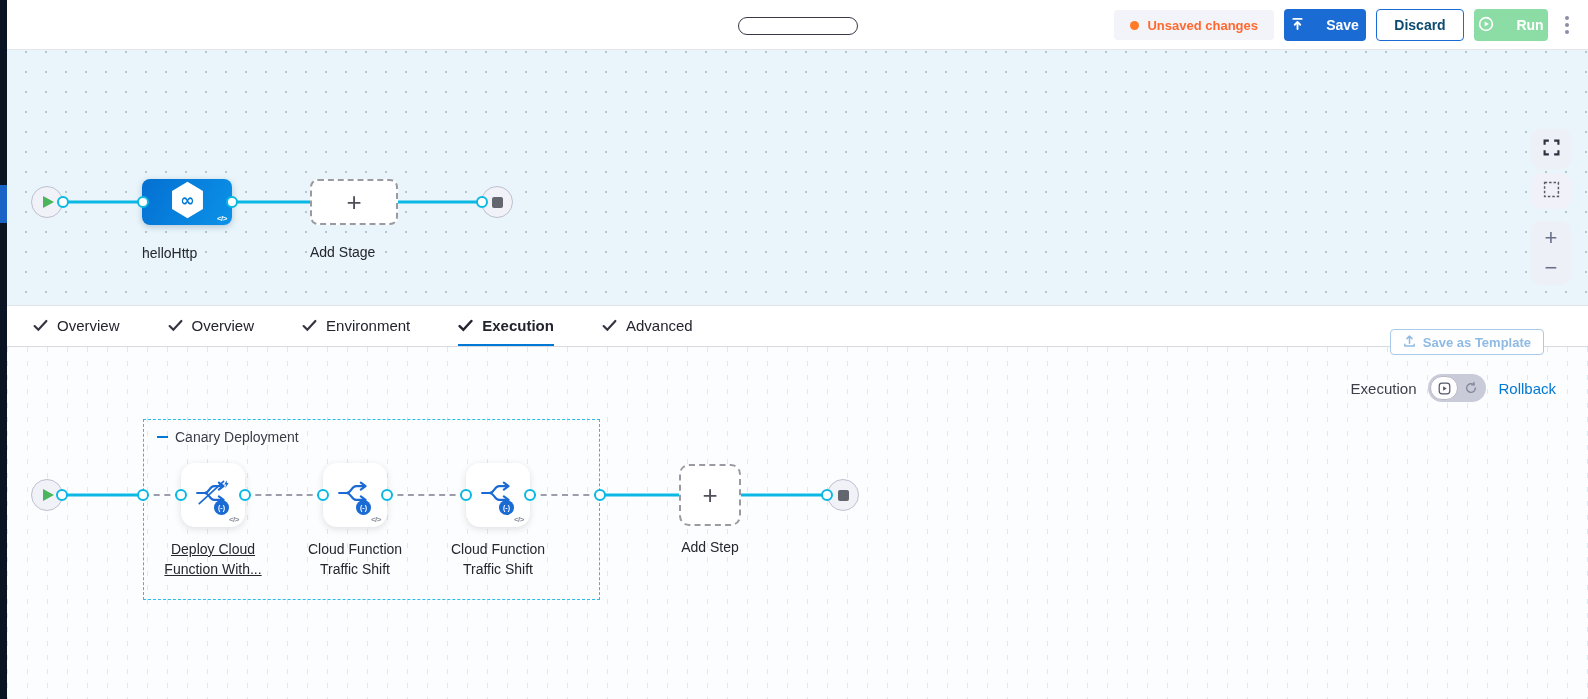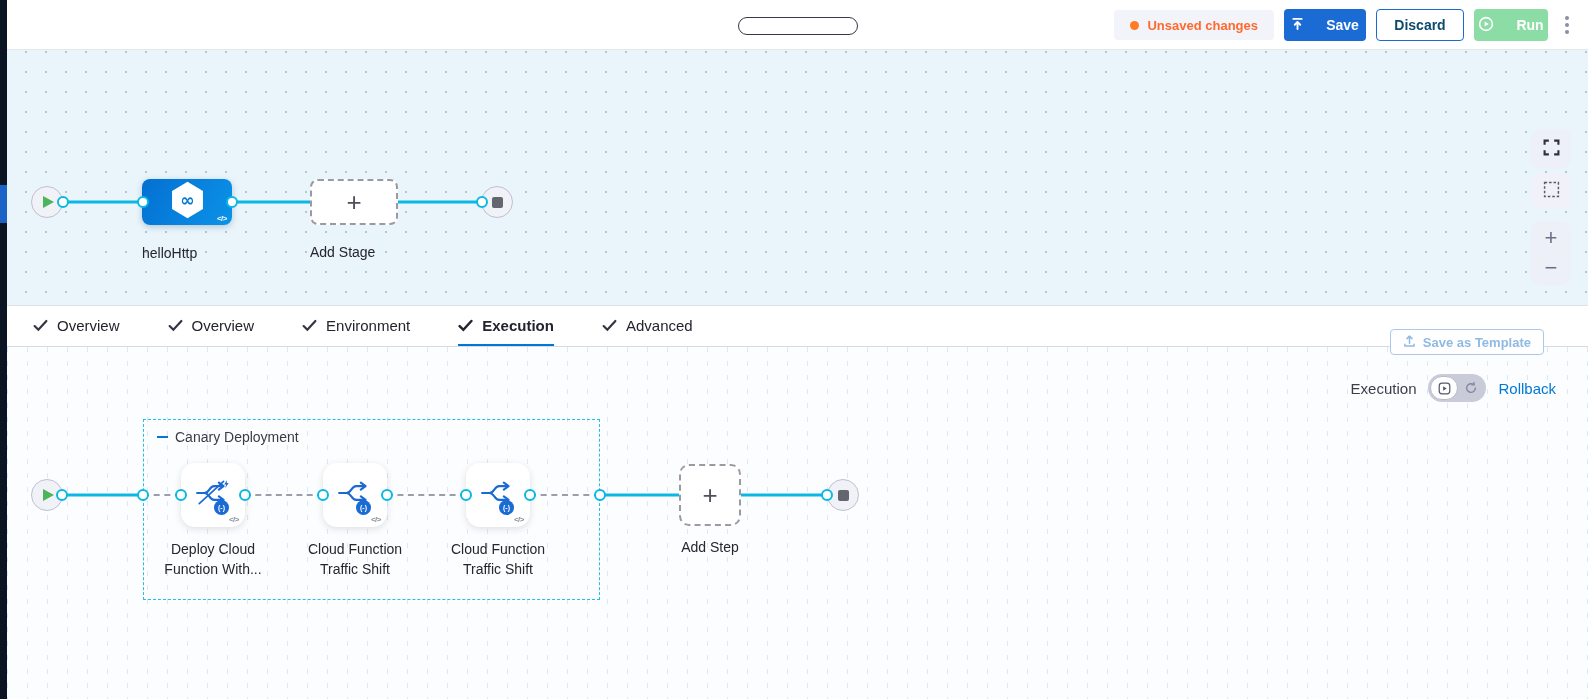--- a/index.html
+++ b/index.html
@@ -359,21 +359,21 @@
     <span class="port" style="left:380px; top:148px;"></span>
     <span class="port" style="left:459px; top:148px;"></span>
     <span class="port" style="left:523px; top:148px;"></span>
     <span class="port" style="left:593px; top:148px;"></span>
     <span class="port" style="left:820px; top:148px;"></span>
 
     <div class="node-circle" style="left:820px; top:132px;">
       <span class="stop"></span>
     </div>
 
-    <div class="step-label" style="left:131px; top:192px;">
+    <div class="step-label" style="left:131px; top:192px;text-decoration:underline;">
       <div>Deploy Cloud</div>
       <div>Function With...</div>
     </div>
     <div class="step-label" style="left:273px; top:192px;">
       <div>Cloud Function</div>
       <div>Traffic Shift</div>
     </div>
     <div class="step-label" style="left:416px; top:192px;">
       <div>Cloud Function</div>
       <div>Traffic Shift</div>

